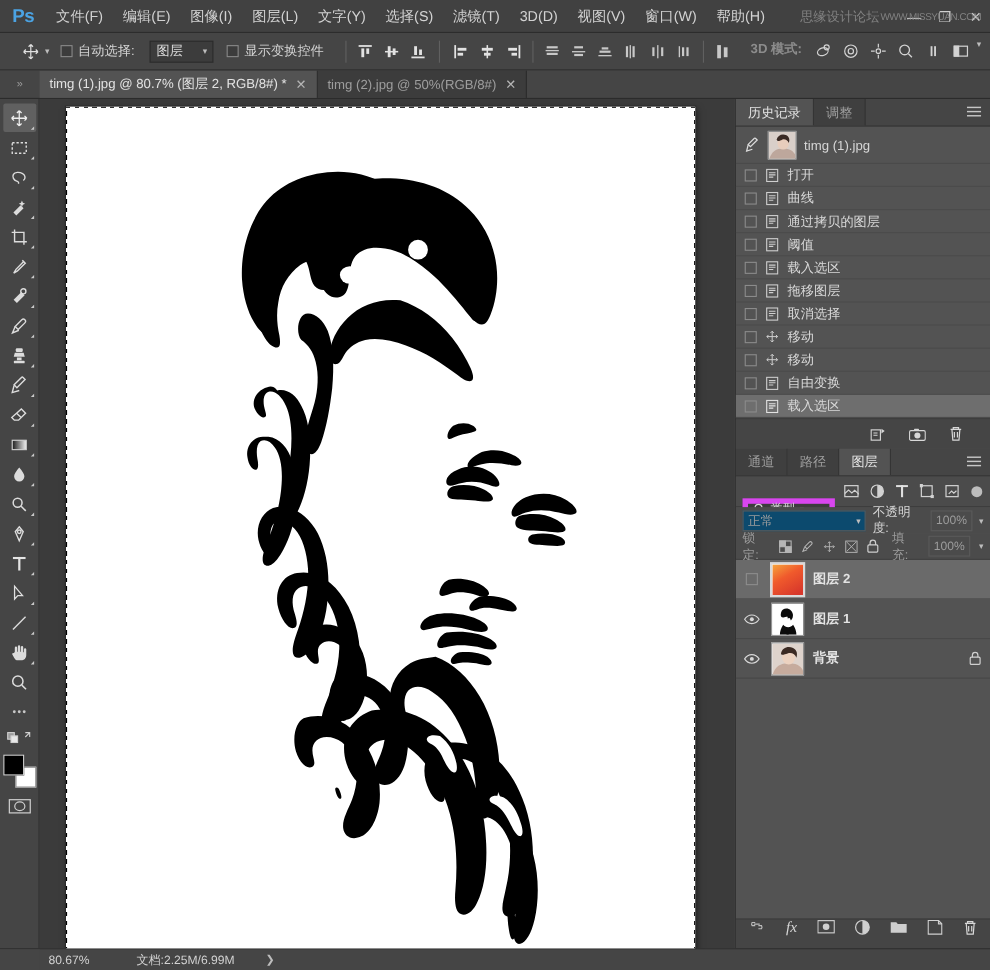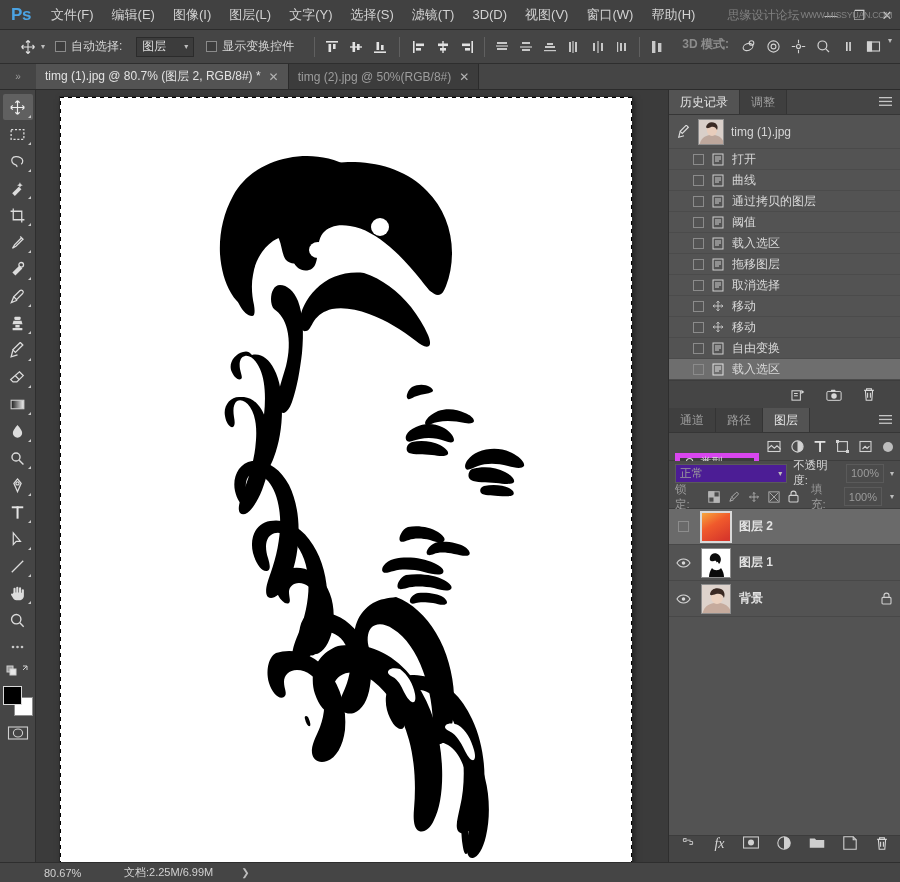--- a/index.html
+++ b/index.html
@@ -121,36 +121,36 @@
   .rightdock { width: 232px; background: #454545; flex: none; display: flex; flex-direction: column; border-left: 1px solid #2e2e2e; }
   .panel-tabs { height: 25px; display: flex; align-items: flex-end; background: #454545; position: relative; border-bottom: 1px solid #363636; }
   .ptab { height: 24px; padding: 0 11px; display: flex; align-items: center; font-size: 12px; color: #9e9e9e; background: #3f3f3f; border-right: 1px solid #343434; }
   .ptab.active { background: #535353; color: #e4e4e4; }
   .panel-menu { position: absolute; right: 8px; top: 6px; color: #c6c6c6; font-size: 12px; line-height: 1; letter-spacing: 0; }
 
   .history { background: #535353; display: flex; flex-direction: column; }
   .hist-head { display: flex; align-items: center; gap: 7px; height: 34px; padding: 0 8px; border-bottom: 1px solid #4a4a4a; }
   .hist-thumb { width: 26px; height: 26px; border: 1px solid #8d8d8d; overflow: hidden; background:#ddd; flex:none; }
   .hist-row {
-    height: 21px; display: flex; align-items: center; gap: 7px; padding: 0 24px;
+    height: 21px; display: flex; align-items: center; gap: 7px; padding: 0 8px;
     font-size: 12px; color: #d9d9d9; border-bottom: 1px solid #4b4b4b;
   }
   .hist-row.selected { background: #6e6e6e; }
   .hist-box { width: 11px; height: 11px; border: 1px solid #8b8b8b; flex: none; }
   .hist-icn { width: 14px; display: flex; align-items: center; justify-content: center; flex:none; }
   .hist-spacer { flex: 1; }
   .hist-foot { height: 28px; display: flex; align-items: center; justify-content: flex-end; gap: 20px; padding-right: 24px; border-top: 1px solid #3d3d3d; background: #454545; }
 
   .layers { flex: 1; display: flex; flex-direction: column; background: #535353; min-height:0; }
   .filter-row { height: 28px; display: flex; align-items: center; gap: 6px; padding: 0 6px; background: #4b4b4b; border-bottom: 1px solid #3d3d3d; }
   .filter-sel { flex: none; width: 84px; height: 20px; display: flex; align-items: center; gap: 4px; padding: 0 5px;
     background: #3c3c3c; border: 5px solid #d946ef; font-size: 11.5px; color: #d5d5d5; justify-content: flex-start; margin-top: 32px;}
   .filter-icons { display: flex; align-items: center; gap: 10px; margin-left: 2px; }
   .blend-row { height: 24px; display: flex; align-items: center; gap: 6px; padding: 0 6px; font-size: 11.5px; background: #4b4b4b; }
-  .blend-sel { width: 118px; height: 19px; background: #4c1d95; border: 1px solid #5a5a5a; display: flex; align-items: center; justify-content: space-between; padding: 0 4px; color: #9c9c9c; }
+  .blend-sel { width: 118px; height: 19px; background: #0c4a6e; border: 1px solid #5a5a5a; display: flex; align-items: center; justify-content: space-between; padding: 0 4px; color: #9c9c9c; }
   .num-field { width: 40px; height: 19px; border: 1px solid #5a5a5a; background: #4b4b4b; display: flex; align-items: center; justify-content: center; color: #9c9c9c; font-size: 11px;}
   .lock-row { height: 24px; display: flex; align-items: center; gap: 8px; padding: 0 6px; font-size: 11.5px; color: #9c9c9c; background: #4b4b4b; border-bottom: 1px solid #3c3c3c; }
   .layer-row { height: 36px; display: flex; align-items: center; gap: 8px; padding: 0 8px 0 4px; border-bottom: 1px solid #484848; font-weight: bold; }
   .layer-row.selected { background: #6a6a6a; }
   .eye { width: 20px; display: flex; align-items: center; justify-content: center; flex:none; }
   .lthumb { width: 30px; height: 30px; border: 1px solid #8d8d8d; overflow: hidden; flex: none; background: #fff; }
   .lthumb.sel-ring { outline: 2px solid #d9d9d9; outline-offset: -1px; border-color:#fff; }
   .lname { font-size: 12px; color: #e3e3e3; flex: 1; }
   .layers-foot { height: 27px; display: flex; align-items: flex-start; justify-content: center; gap: 18px; background: #454545; border-top: 1px solid #3c3c3c; }
 

